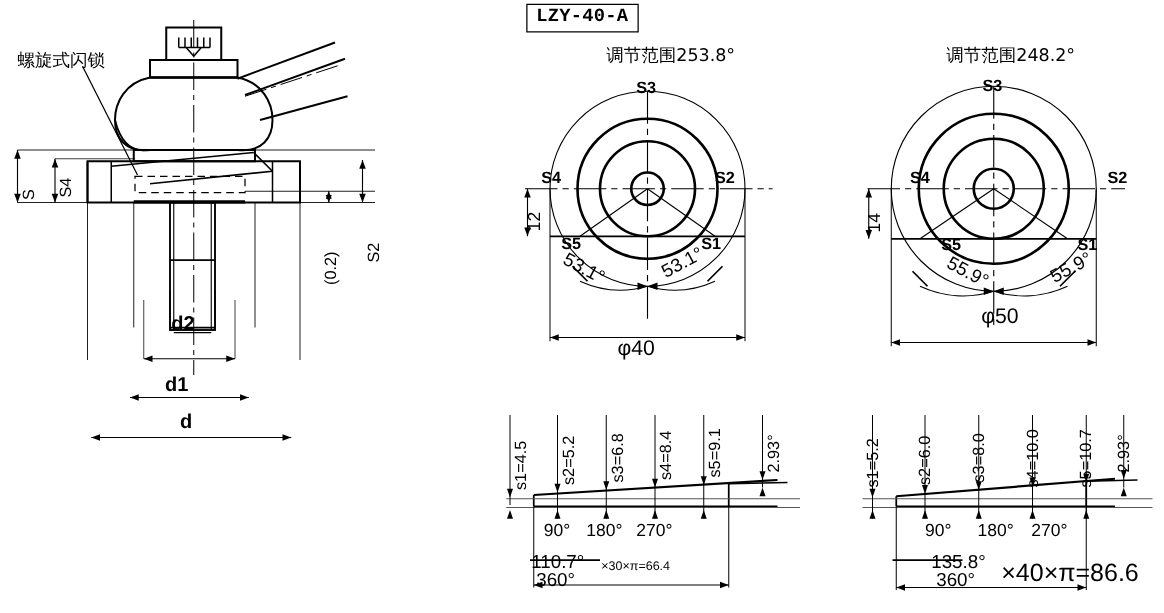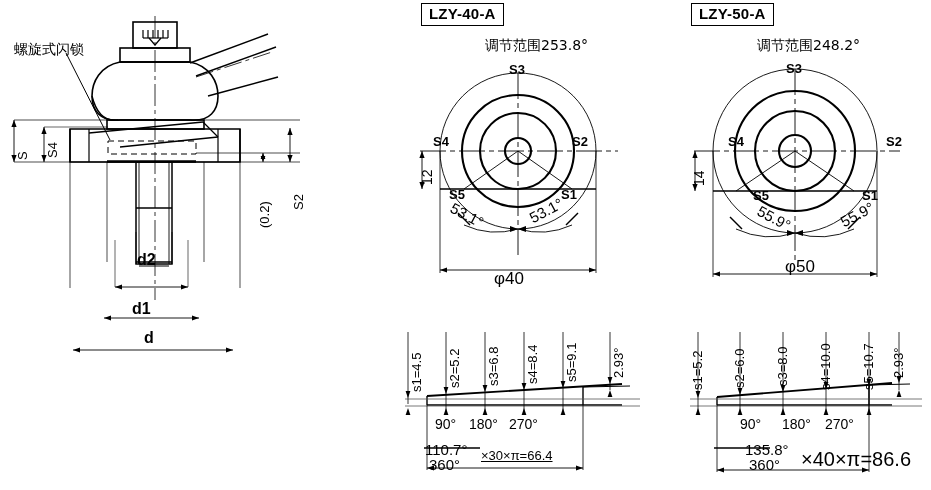--- a/index.html
+++ b/index.html
@@ -25,21 +25,21 @@
   }
   .title-box {
     position: absolute;
     border: 1.6px solid #000;
     padding: 1px 7px 2px 7px;
     font-weight: bold;
     font-size: 15px;
     letter-spacing: 0.2px;
     color: #000;
     background: #fff;
-    font-family: Liberation Sans, sans-serif;
+    font-family: Liberation Mono, monospace;
     line-height: 1.2;
   }
   .cn {
     font-family: "DejaVu Sans", sans-serif;
     font-size: 14px;
   }
   .rot90 {
     transform: rotate(-90deg);
     transform-origin: left top;
   }
@@ -235,21 +235,20 @@
   <div class="lbl md bold" style="left:509px; top:63px;"><span>S3</span></div>
   <div class="lbl md bold" style="left:572px; top:135px;"><span>S2</span></div>
   <div class="lbl md bold" style="left:433px; top:135px;"><span>S4</span></div>
   <div class="lbl md bold" style="left:449px; top:188px;"><span>S5</span></div>
   <div class="lbl md bold" style="left:561px; top:188px;"><span>S1</span></div>
   <div class="lbl md rot90" style="left:420px; top:185px; font-size:14px;"><span>12</span></div>
   <div class="lbl" style="left:455px; top:200px; font-size:15px; transform:rotate(28deg); transform-origin:left top;"><span>53.1°</span></div>
   <div class="lbl" style="left:527px; top:212px; font-size:15px; transform:rotate(-28deg); transform-origin:left top;"><span>53.1°</span></div>
   <div class="lbl" style="left:494px; top:255px; font-size:17px;margin-top:15px;"><span>φ40</span></div>
 
-  <div class="title-box" style="left:691px; top:3px;">LZY-50-A</div>
   <div class="lbl cn" style="left:757px; top:38px; font-size:14px;">调节范围248.2°</div>
 
   <svg width="271" height="300" viewBox="0 0 271 300" style="position:absolute;left:660px;top:55px;">
     <g fill="none" stroke="#000">
       <circle cx="135" cy="96" r="82" stroke-width="0.9"></circle>
       <circle cx="135" cy="96" r="60" stroke-width="2.1"></circle>
       <circle cx="135" cy="96" r="40" stroke-width="2.1"></circle>
       <circle cx="135" cy="96" r="16" stroke-width="2.1"></circle>
 
       <line x1="135" y1="14" x2="135" y2="205" stroke-width="0.9" stroke-dasharray="26,4,5,4"></line>
@@ -287,21 +286,21 @@
   </svg>
 
   <div class="lbl md bold" style="left:786px; top:62px;"><span>S3</span></div>
   <div class="lbl md bold" style="left:886px; top:135px;"><span>S2</span></div>
   <div class="lbl md bold" style="left:728px; top:135px;"><span>S4</span></div>
   <div class="lbl md bold" style="left:753px; top:189px;"><span>S5</span></div>
   <div class="lbl md bold" style="left:862px; top:189px;"><span>S1</span></div>
   <div class="lbl md rot90" style="left:692px; top:186px; font-size:14px;"><span>14</span></div>
   <div class="lbl" style="left:762px; top:203px; font-size:15px; transform:rotate(28deg); transform-origin:left top;"><span>55.9°</span></div>
   <div class="lbl" style="left:838px; top:216px; font-size:15px; transform:rotate(-28deg); transform-origin:left top;"><span>55.9°</span></div>
-  <div class="lbl" style="left:785px; top:258px; font-size:17px;"><span>φ50</span></div>
+  <div class="lbl" style="left:785px; top:244px; font-size:17px;"><span>φ50</span></div>
 
   <svg width="260" height="170" viewBox="0 0 260 170" style="position:absolute;left:400px;top:320px;">
     <g fill="none" stroke="#000">
 
       <line x1="27" y1="85" x2="222" y2="85" stroke-width="1.4"></line>
       <line x1="27" y1="85" x2="27" y2="76" stroke-width="1.4"></line>
       <line x1="27" y1="76" x2="222" y2="64" stroke-width="1.8"></line>
       <line x1="183" y1="85" x2="183" y2="67" stroke-width="1.4"></line>
       <line x1="183" y1="67" x2="230" y2="66" stroke-width="1.2"></line>
 
@@ -351,21 +350,21 @@
   <div class="lbl rot90" style="left:526px; top:384px; font-size:13px;"><span>s4=8.4</span></div>
   <div class="lbl rot90" style="left:565px; top:382px; font-size:13px;"><span>s5=9.1</span></div>
   <div class="lbl rot90" style="left:612px; top:378px; font-size:13px;"><span>2.93°</span></div>
 
   <div class="lbl" style="left:435px; top:417px; font-size:14px;"><span>90°</span></div>
   <div class="lbl" style="left:469px; top:417px; font-size:14px;"><span>180°</span></div>
   <div class="lbl" style="left:509px; top:417px; font-size:14px;"><span>270°</span></div>
 
   <div class="lbl" style="left:425px; top:442px; font-size:15px;"><span>110.7°</span></div>
   <div class="lbl" style="left:429px; top:457px; font-size:15px;"><span>360°</span></div>
-  <div class="lbl" style="left:481px; top:449px; font-size:13px;text-decoration:underline;"><span>×30×π=66.4</span></div>
+  <div class="lbl" style="left:481px; top:449px; font-size:10px;"><span>×30×π=66.4</span></div>
 
   <svg width="261" height="170" viewBox="0 0 261 170" style="position:absolute;left:670px;top:320px;">
     <g fill="none" stroke="#000">
       <line x1="47" y1="85" x2="222" y2="85" stroke-width="1.4"></line>
       <line x1="47" y1="85" x2="47" y2="77" stroke-width="1.4"></line>
       <line x1="47" y1="77" x2="222" y2="63" stroke-width="1.8"></line>
       <line x1="199" y1="85" x2="199" y2="65" stroke-width="1.4"></line>
       <line x1="199" y1="65" x2="240" y2="64" stroke-width="1.2"></line>
       <line x1="20" y1="79" x2="252" y2="79" stroke-width="0.8" stroke="#555"></line>
       <line x1="20" y1="86" x2="252" y2="86" stroke-width="0.8" stroke="#555"></line>

